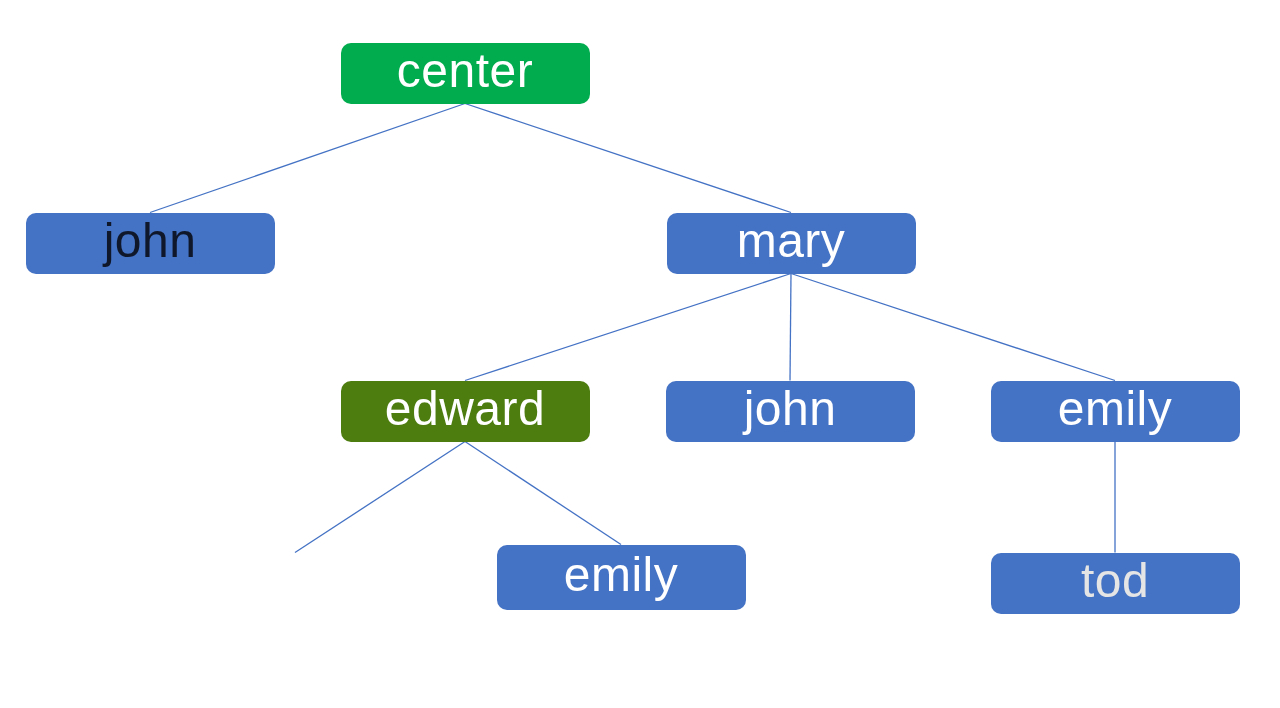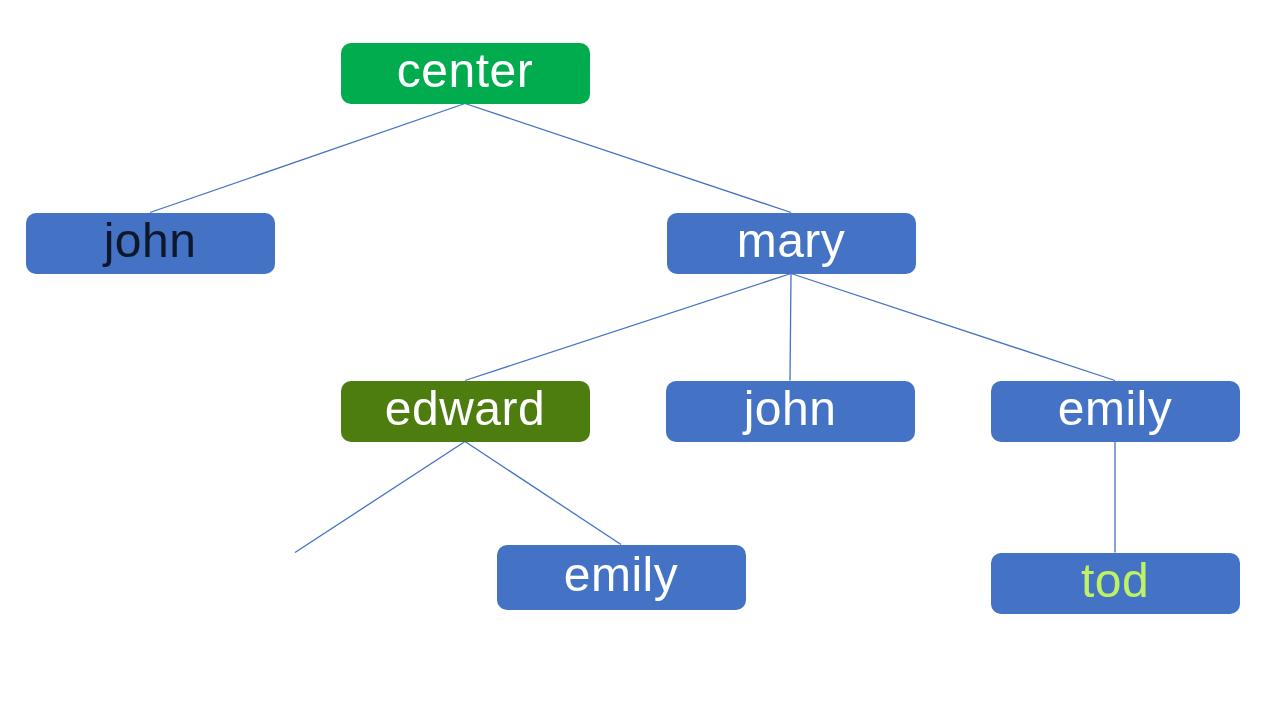--- a/index.html
+++ b/index.html
@@ -68,15 +68,15 @@
     <div class="node" style="left: 665.5px; top: 380.5px; width: 249px; height: 61px; background: rgb(68, 114, 196);">
       <span style="color: rgb(255, 255, 255);">john</span>
     </div>
     <div class="node" style="left: 990.5px; top: 380.5px; width: 249px; height: 61px; background: rgb(68, 114, 196);">
       <span style="color: rgb(255, 255, 255);">emily</span>
     </div>
     <div class="node" style="left: 496.5px; top: 544.5px; width: 249px; height: 65px; background: rgb(68, 114, 196);">
       <span style="color: rgb(255, 255, 255);">emily</span>
     </div>
     <div class="node" style="left: 990.5px; top: 552.5px; width: 249px; height: 61px; background: rgb(68, 114, 196);">
-      <span style="color: #bef264;">tod</span>
+      <span style="color: #e5e5e5;">tod</span>
     </div>
   </div>
 
 </body></html>

